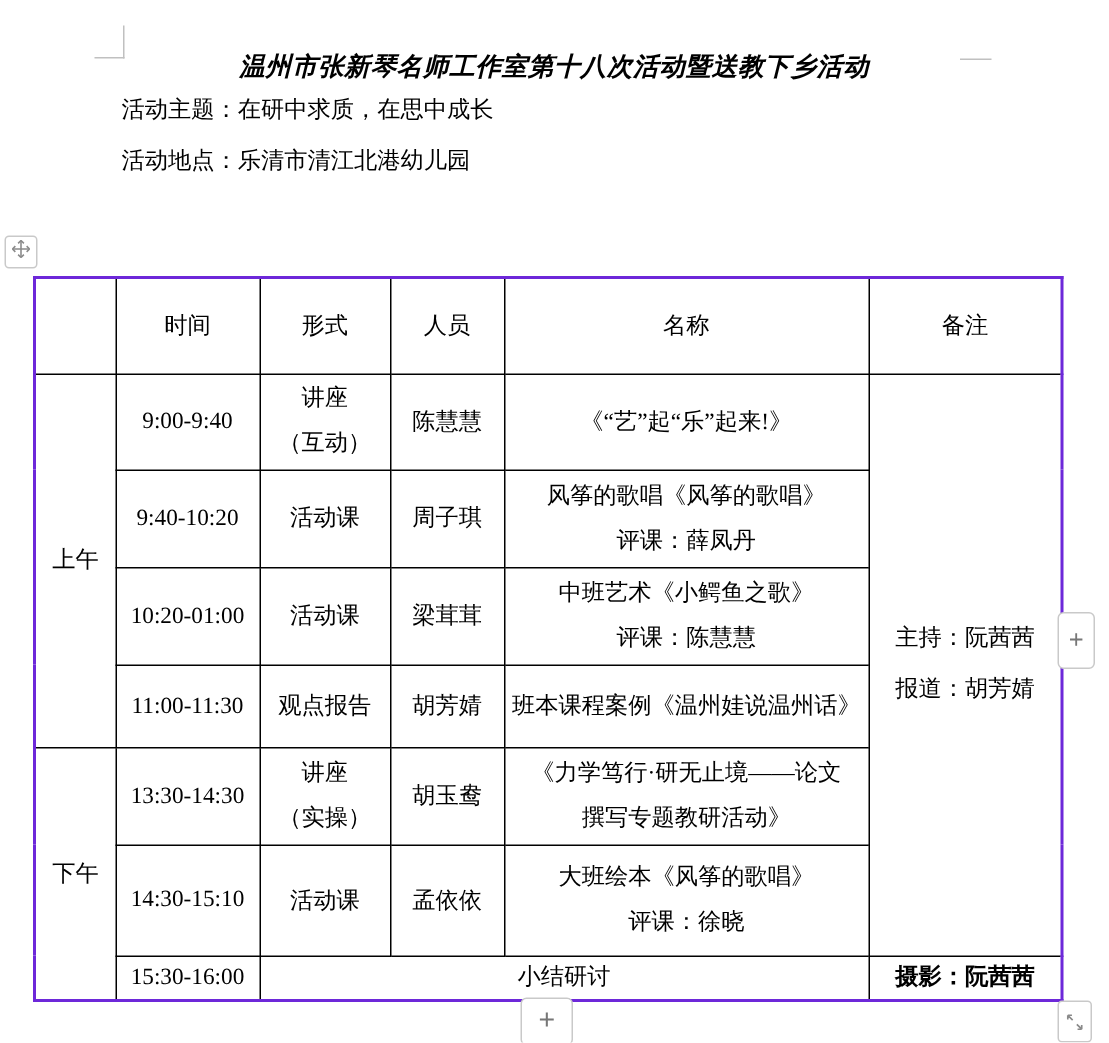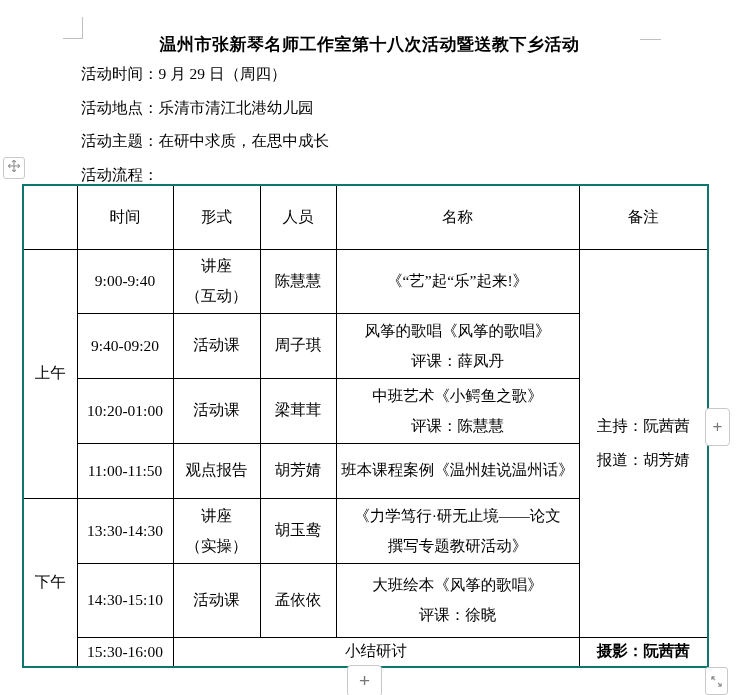--- a/index.html
+++ b/index.html
@@ -2,35 +2,35 @@
 <html><head>
 <meta charset="utf-8">
 <style>
   html,body{margin:0;padding:0;}
   body{
     width:739px;height:695px;position:relative;background:#ffffff;
     font-family:"Liberation Serif","DejaVu Serif",serif;color:#000;overflow:hidden;
   }
   .doc-title{
     position:absolute;top:33px;left:0;width:739px;text-align:center;
-    font-size:17px;font-weight:bold;letter-spacing:.5px;white-space:nowrap;
+    font-size:17px;font-weight:bold;letter-spacing:.5px;white-space:nowrap;font-style:italic;
   }
   .info-block{position:absolute;top:57px;left:81px;font-size:15.5px;}
   .info-line{height:33.5px;line-height:33.5px;white-space:nowrap;}
 
   
   .crop-tl{position:absolute;left:63px;top:17px;width:19px;height:21px;
     border-right:1px solid #c0c0c0;border-bottom:1px solid #c0c0c0;}
   .crop-tr{position:absolute;left:640px;top:39px;width:21px;height:0;
     border-top:1px solid #c0c0c0;}
 
   
   table.schedule{
     position:absolute;left:22px;top:184px;border-collapse:collapse;table-layout:fixed;
-    border:2px solid #0f766e;
+    border:2px solid #6d28d9;
   }
   table.schedule td{
     border:1.5px solid #000;text-align:center;vertical-align:middle;
     font-size:15.5px;padding:0;overflow:hidden;white-space:nowrap;
   }
   .cell-line{line-height:30px;height:30px;}
   td.notes-cell{vertical-align:top;text-align:left;padding:9px 0 0 9px;}
   td.notes-cell .cell-line{line-height:34px;height:34px;text-align:center;}
   td.photo-cell{text-align:left;padding-left:8px;font-weight:bold;}
 
@@ -50,24 +50,22 @@
   .resize-handle svg{display:block;}
 </style>
 </head>
 <body>
 
 <div class="crop-tl"></div>
 <div class="crop-tr"></div>
 
 <div class="doc-title">温州市张新琴名师工作室第十八次活动暨送教下乡活动</div>
 <div class="info-block">
-  <div class="info-line">活动时间：9 月 29 日（周四）</div>
+  <div class="info-line">活动主题：在研中求质，在思中成长</div>
   <div class="info-line">活动地点：乐清市清江北港幼儿园</div>
-  <div class="info-line">活动主题：在研中求质，在思中成长</div>
-  <div class="info-line">活动流程：</div>
 </div>
 
 <div class="move-handle">
   <span>
     <svg width="14" height="14" viewBox="0 0 16 16" fill="none" stroke="#8a8a8a" stroke-width="1.2">
       <path d="M8 1.5 L8 14.5 M1.5 8 L14.5 8"></path>
       <path d="M8 1.5 L5.8 3.7 M8 1.5 L10.2 3.7"></path>
       <path d="M8 14.5 L5.8 12.3 M8 14.5 L10.2 12.3"></path>
       <path d="M1.5 8 L3.7 5.8 M1.5 8 L3.7 10.2"></path>
       <path d="M14.5 8 L12.3 5.8 M14.5 8 L12.3 10.2"></path>
@@ -103,41 +101,41 @@
       </td>
       <td>陈慧慧</td>
       <td>《“艺”起“乐”起来!》</td>
       <td rowspan="6" class="notes-cell">
         <div class="cell-line">主持：阮茜茜</div>
         <div class="cell-line">报道：胡芳婧</div>
       </td>
     </tr>
 
     <tr style="height:65px">
-      <td>9:40-09:20</td>
+      <td>9:40-10:20</td>
       <td>活动课</td>
       <td>周子琪</td>
       <td>
         <div class="cell-line">风筝的歌唱《风筝的歌唱》</div>
         <div class="cell-line">评课：薛凤丹</div>
       </td>
     </tr>
 
     <tr style="height:65px">
       <td>10:20-01:00</td>
       <td>活动课</td>
       <td>梁茸茸</td>
       <td>
         <div class="cell-line">中班艺术《小鳄鱼之歌》</div>
         <div class="cell-line">评课：陈慧慧</div>
       </td>
     </tr>
 
     <tr style="height:55px">
-      <td>11:00-11:50</td>
+      <td>11:00-11:30</td>
       <td>观点报告</td>
       <td>胡芳婧</td>
       <td>班本课程案例《温州娃说温州话》</td>
     </tr>
 
     <tr style="height:65px">
       <td rowspan="3">下午</td>
       <td>13:30-14:30</td>
       <td>
         <div class="cell-line">讲座</div>

